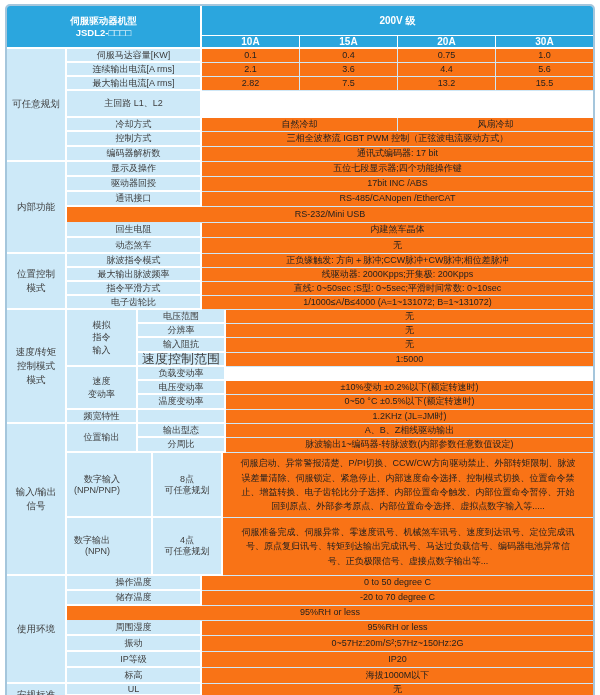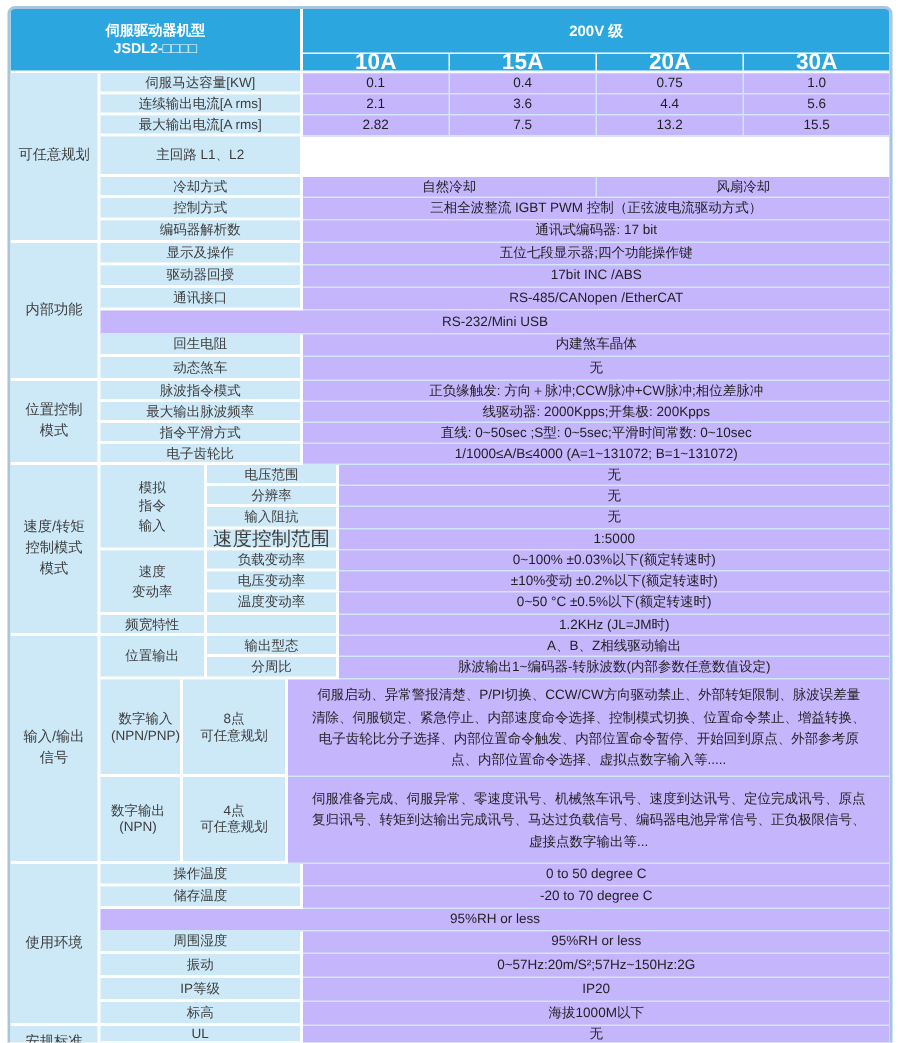--- a/index.html
+++ b/index.html
@@ -6,36 +6,36 @@
   *{margin:0;padding:0;box-sizing:border-box}
   body{width:600px;height:695px;background:#fff;font-family:"Liberation Sans",sans-serif;}
   .tbl{width:590px;margin:4px auto 0;border:2px solid #A5C6DC;border-radius:5px;overflow:hidden;background:#fff}
   .c{display:flex;align-items:center;justify-content:center;text-align:center;white-space:pre-line;overflow:hidden}
   
   .hdr{display:flex;background:var(--hb);border-bottom:2px solid #fff}
   .hdr-left{width:195px;border-right:2px solid #fff;flex-direction:column;color:#fff;font-weight:bold;font-size:9.5px;line-height:1.25;padding:1px 0}
   .hdr-right{flex:1;display:flex;flex-direction:column}
   .hdr-vclass{height:30px;color:#fff;font-weight:bold;font-size:10px;border-bottom:1px solid #fff}
   .hdr-cols{display:flex;height:11px}
-  .hdr-col{flex:1;color:#fff;font-weight:bold;font-size:15px;border-right:1px solid #fff}
+  .hdr-col{flex:1;color:#fff;font-weight:bold;font-size:10px;border-right:1px solid #fff}
   .hdr-col:last-child{border-right:0}
   
   .sec{display:flex}
   .cat{width:60px;background:var(--lb);border-right:2px solid #fff;border-bottom:2px solid #fff;font-size:9.5px;color:#3d3d3d;line-height:1.5}
   .rows{flex:1;display:flex;flex-direction:column}
   .r{display:flex}
   .lbl{background:var(--lb);border-right:2px solid #fff;border-bottom:2px solid #fff;font-size:9px;color:#3d3d3d;line-height:1.2}
   .full{width:135px}
   .gcat{width:71px;background:var(--lb);border-right:2px solid #fff;border-bottom:2px solid #fff;font-size:9px;color:#3d3d3d;line-height:1.4}
   .sub{width:88px}
-  .gcat2{width:55px;justify-content:flex-start;text-align:center;padding-left:7px}
+  .gcat2{width:86px;justify-content:flex-start;text-align:right;padding-left:7px}
   .sub2{width:70px}
   .grp{display:flex}
   .grows{flex:1;display:flex;flex-direction:column}
-  .val{flex:1;background:#c4b5fd;border-right:1px solid var(--gl);border-bottom:1px solid var(--gl);font-size:9px;color:#1f1f1f;line-height:1.25}
+  .val{flex:1;background:#f97316;border-right:1px solid var(--gl);border-bottom:1px solid var(--gl);font-size:9px;color:#1f1f1f;line-height:1.25}
   .r .val:last-child,.val.solo{border-right:0}
   .small{font-size:13px}
   .long{padding:2px 16px;line-height:1.6}
   
   .h12{height:12px}.h13{height:13px}.h14{height:14px}.h15{height:15px}.h16{height:16px}.h27{height:27px}.h65{height:65px}.h58{height:58px}
 </style>
 </head>
 <body>
 
 <div class="tbl">
@@ -178,21 +178,20 @@
             <div class="c val solo">1:5000</div>
           </div>
         </div>
       </div>
       <div class="grp">
         <div class="c gcat">速度
 变动率</div>
         <div class="grows">
           <div class="r h14">
             <div class="c lbl sub">负载变动率</div>
-            <div class="c val solo">0~100% ±0.03%以下(额定转速时)</div>
           </div>
           <div class="r h14">
             <div class="c lbl sub">电压变动率</div>
             <div class="c val solo">±10%变动 ±0.2%以下(额定转速时)</div>
           </div>
           <div class="r h15">
             <div class="c lbl sub">温度变动率</div>
             <div class="c val solo">0~50 °C ±0.5%以下(额定转速时)</div>
           </div>
         </div>

